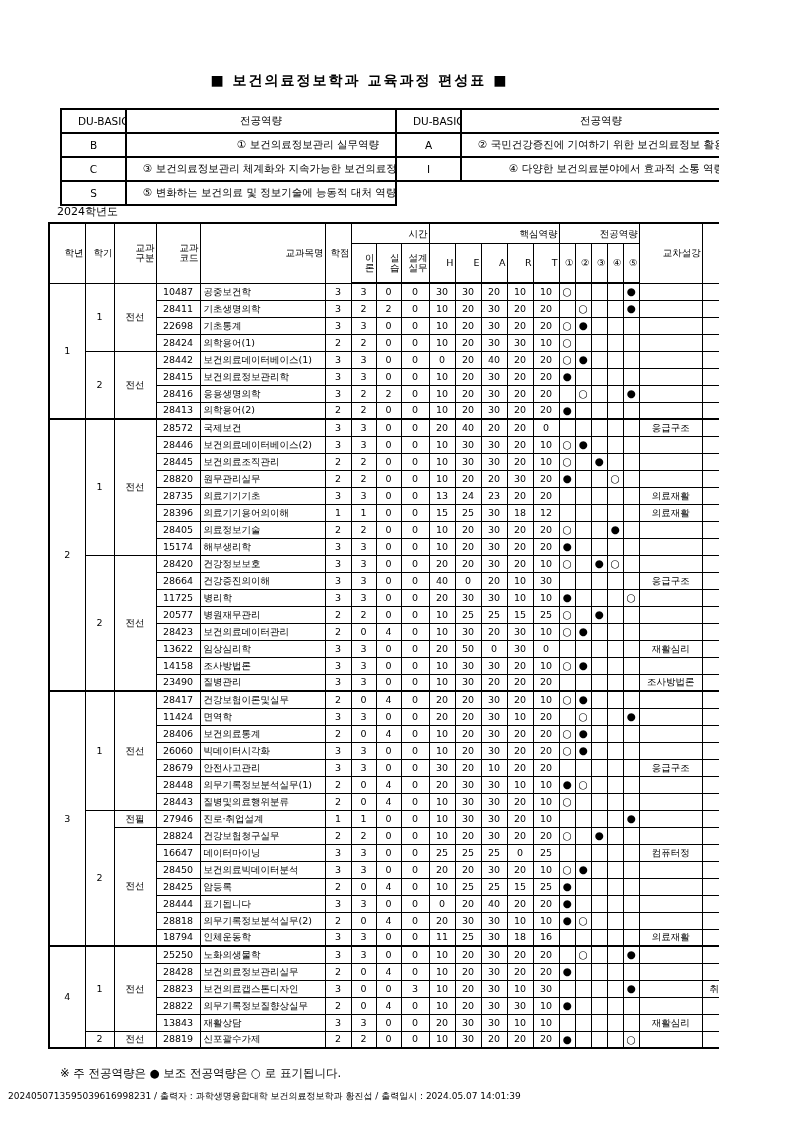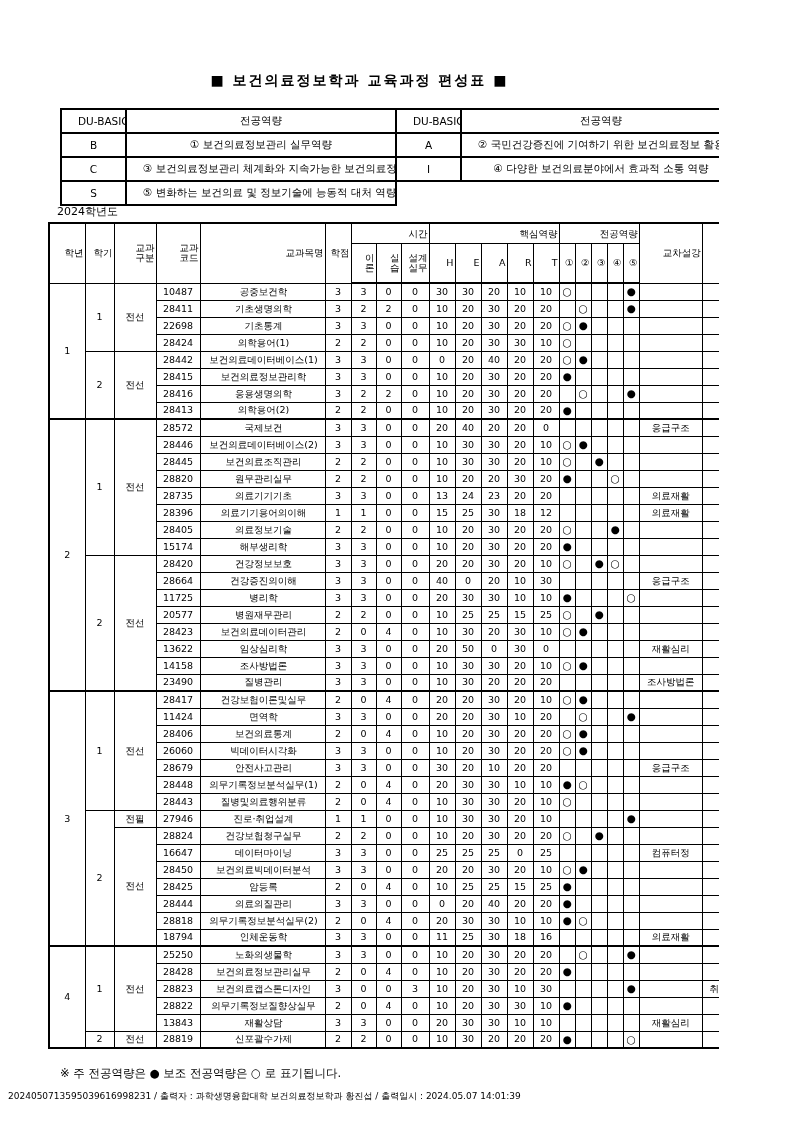--- a/index.html
+++ b/index.html
@@ -7,36 +7,36 @@
         font-family:"DejaVu Sans",sans-serif;color:#000;}
   .title{position:absolute;top:72px;left:0;width:100%;text-align:center;
          font-size:14px;font-weight:bold;letter-spacing:2px;}
   
   .comp-table{position:absolute;top:108px;left:60px;width:680px;
               border-collapse:collapse;table-layout:fixed;}
   .comp-table th,.comp-table td{border:2px solid #000;height:22px;
               font-size:10.5px;font-weight:normal;padding:0 16px;overflow:hidden;white-space:nowrap;}
   .comp-table th{text-align:center;}
   .comp-table td.code{text-align:center;}
-  .comp-table td.txt{text-align:center;}
+  .comp-table td.txt{text-align:right;}
   .comp-table td.noborder{border:none;}
   .year-label{position:absolute;top:204px;left:57px;font-size:11px;}
   
   .curr-table{position:absolute;top:222px;left:48px;width:702px;
               border-collapse:collapse;table-layout:fixed;border:2px solid #000;}
   .curr-table th,.curr-table td{border:1px solid #000;font-size:9.5px;font-weight:normal;
               padding:0 1px;overflow:hidden;white-space:nowrap;line-height:1.05;}
   .curr-table thead th{text-align:right;white-space:pre-line;}
   .curr-table thead tr.group-row th{height:19px;}
   .curr-table thead tr.sub-row th{height:38px;}
   .curr-table thead tr:last-child th{border-bottom:2px solid #000;}
   .curr-table tbody tr{height:17px;}
   .curr-table tbody tr.year-start td{border-top:2px solid #000;}
   .curr-table td.ctr{text-align:center;}
-  .curr-table td.name{text-align:center;padding-left:3px;}
+  .curr-table td.name{text-align:left;padding-left:3px;}
   .curr-table td.mark{text-align:center;font-size:10.5px;}
   .footnote{position:absolute;top:1066px;left:60px;font-size:11.5px;}
   .print-line{position:absolute;top:1090px;left:8px;width:100%;text-align:left;font-size:9px;}
 </style>
 </head>
 <body>
 
 <div class="page">
 
   <div class="title">■ 보건의료정보학과 교육과정 편성표 ■</div>
@@ -869,21 +869,21 @@
           <td class="ctr mark">●</td>
           <td class="ctr mark"></td>
           <td class="ctr mark"></td>
           <td class="ctr mark"></td>
           <td class="ctr mark"></td>
           <td class="ctr"></td>
           <td class="ctr"></td>
         </tr>
         <tr>
           <td class="ctr">28444</td>
-          <td class="name">의료의질관리</td>
+          <td class="name">표기됩니다</td>
           <td class="ctr">3</td>
           <td class="ctr">3</td>
           <td class="ctr">0</td>
           <td class="ctr">0</td>
           <td class="ctr">0</td>
           <td class="ctr">20</td>
           <td class="ctr">40</td>
           <td class="ctr">20</td>
           <td class="ctr">20</td>
           <td class="ctr mark">●</td>

